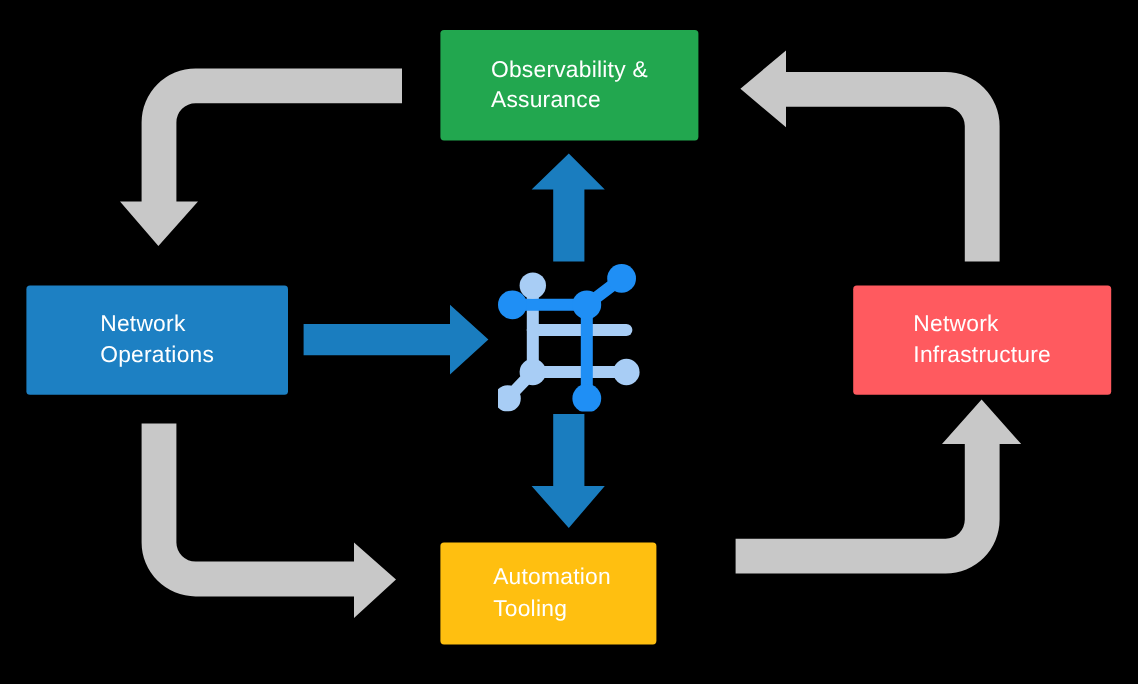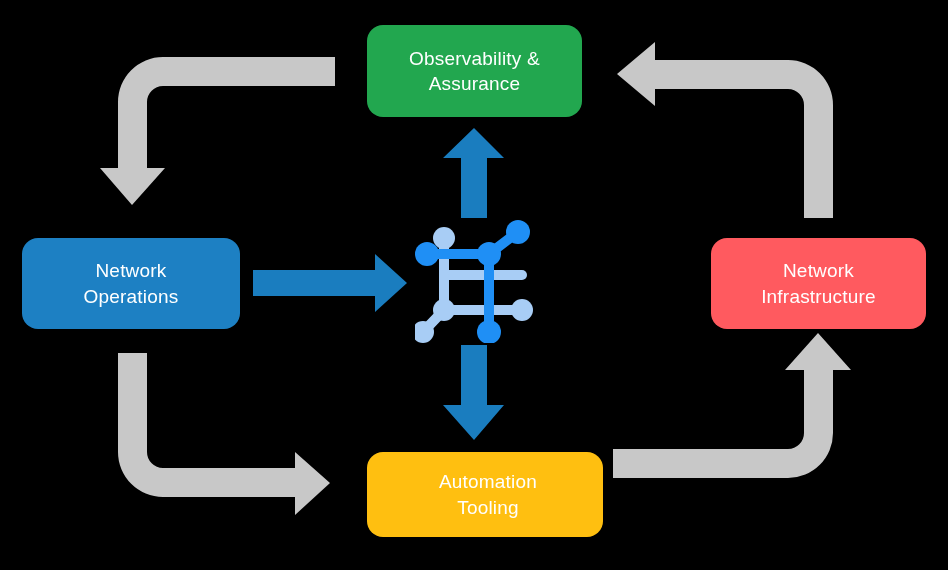--- a/index.html
+++ b/index.html
@@ -16,22 +16,22 @@
     width: 948px;
     height: 570px;
     background: #000000;
     overflow: hidden;
   }
   .node-box {
     position: absolute;
     display: flex;
     align-items: center;
     justify-content: center;
-    text-align: center;
-    border-radius: 16px;
+    text-align: left;
+    border-radius: 3px;
     color: #FFFFFF;
     font-size: 19px;
     font-weight: 500;
     line-height: 1.32;
     letter-spacing: 0.2px;
     box-sizing: border-box;
     padding: 4px 10px;
     white-space: pre-line;
   }
   #box-observability {
@@ -40,21 +40,21 @@
   }
   #box-network-operations {
     left: 22px; top: 238px; width: 218px; height: 91px;
     background: #1D80C3;
   }
   #box-network-infrastructure {
     left: 711px; top: 238px; width: 215px; height: 91px;
     background: #FF5A5F;
   }
   #box-automation-tooling {
-    left: 367px; top: 452px; width: 236px; height: 85px;
+    left: 367px; top: 452px; width: 180px; height: 85px;
     background: #FFBF10;
     padding-left: 16px;
   }
   .arrow-layer {
     position: absolute;
     left: 0; top: 0;
     width: 948px;
     height: 570px;
     pointer-events: none;
   }

